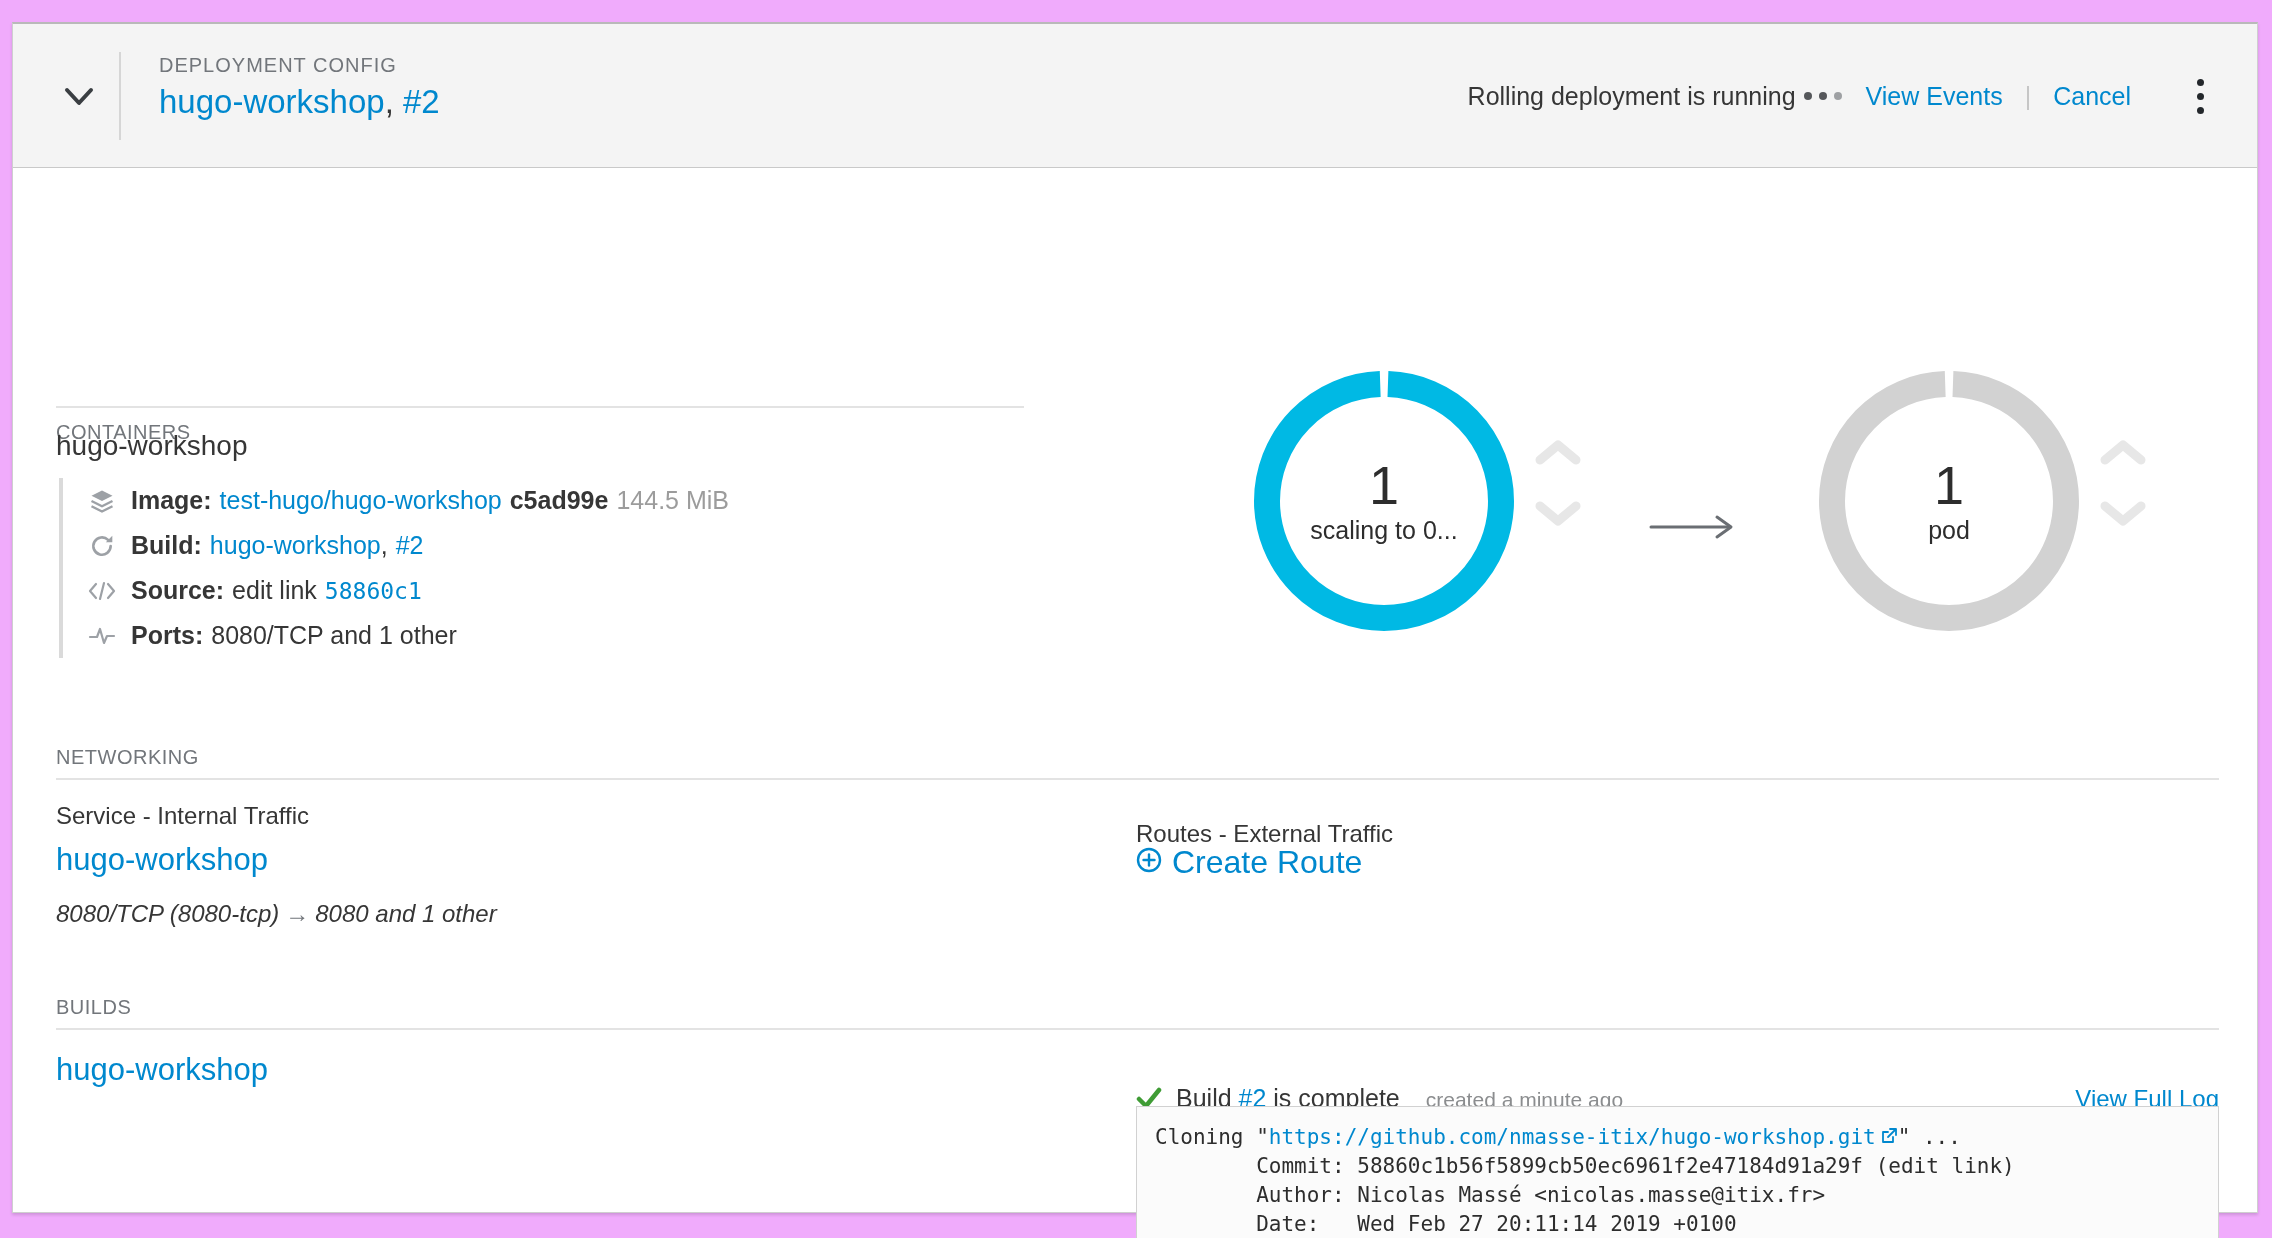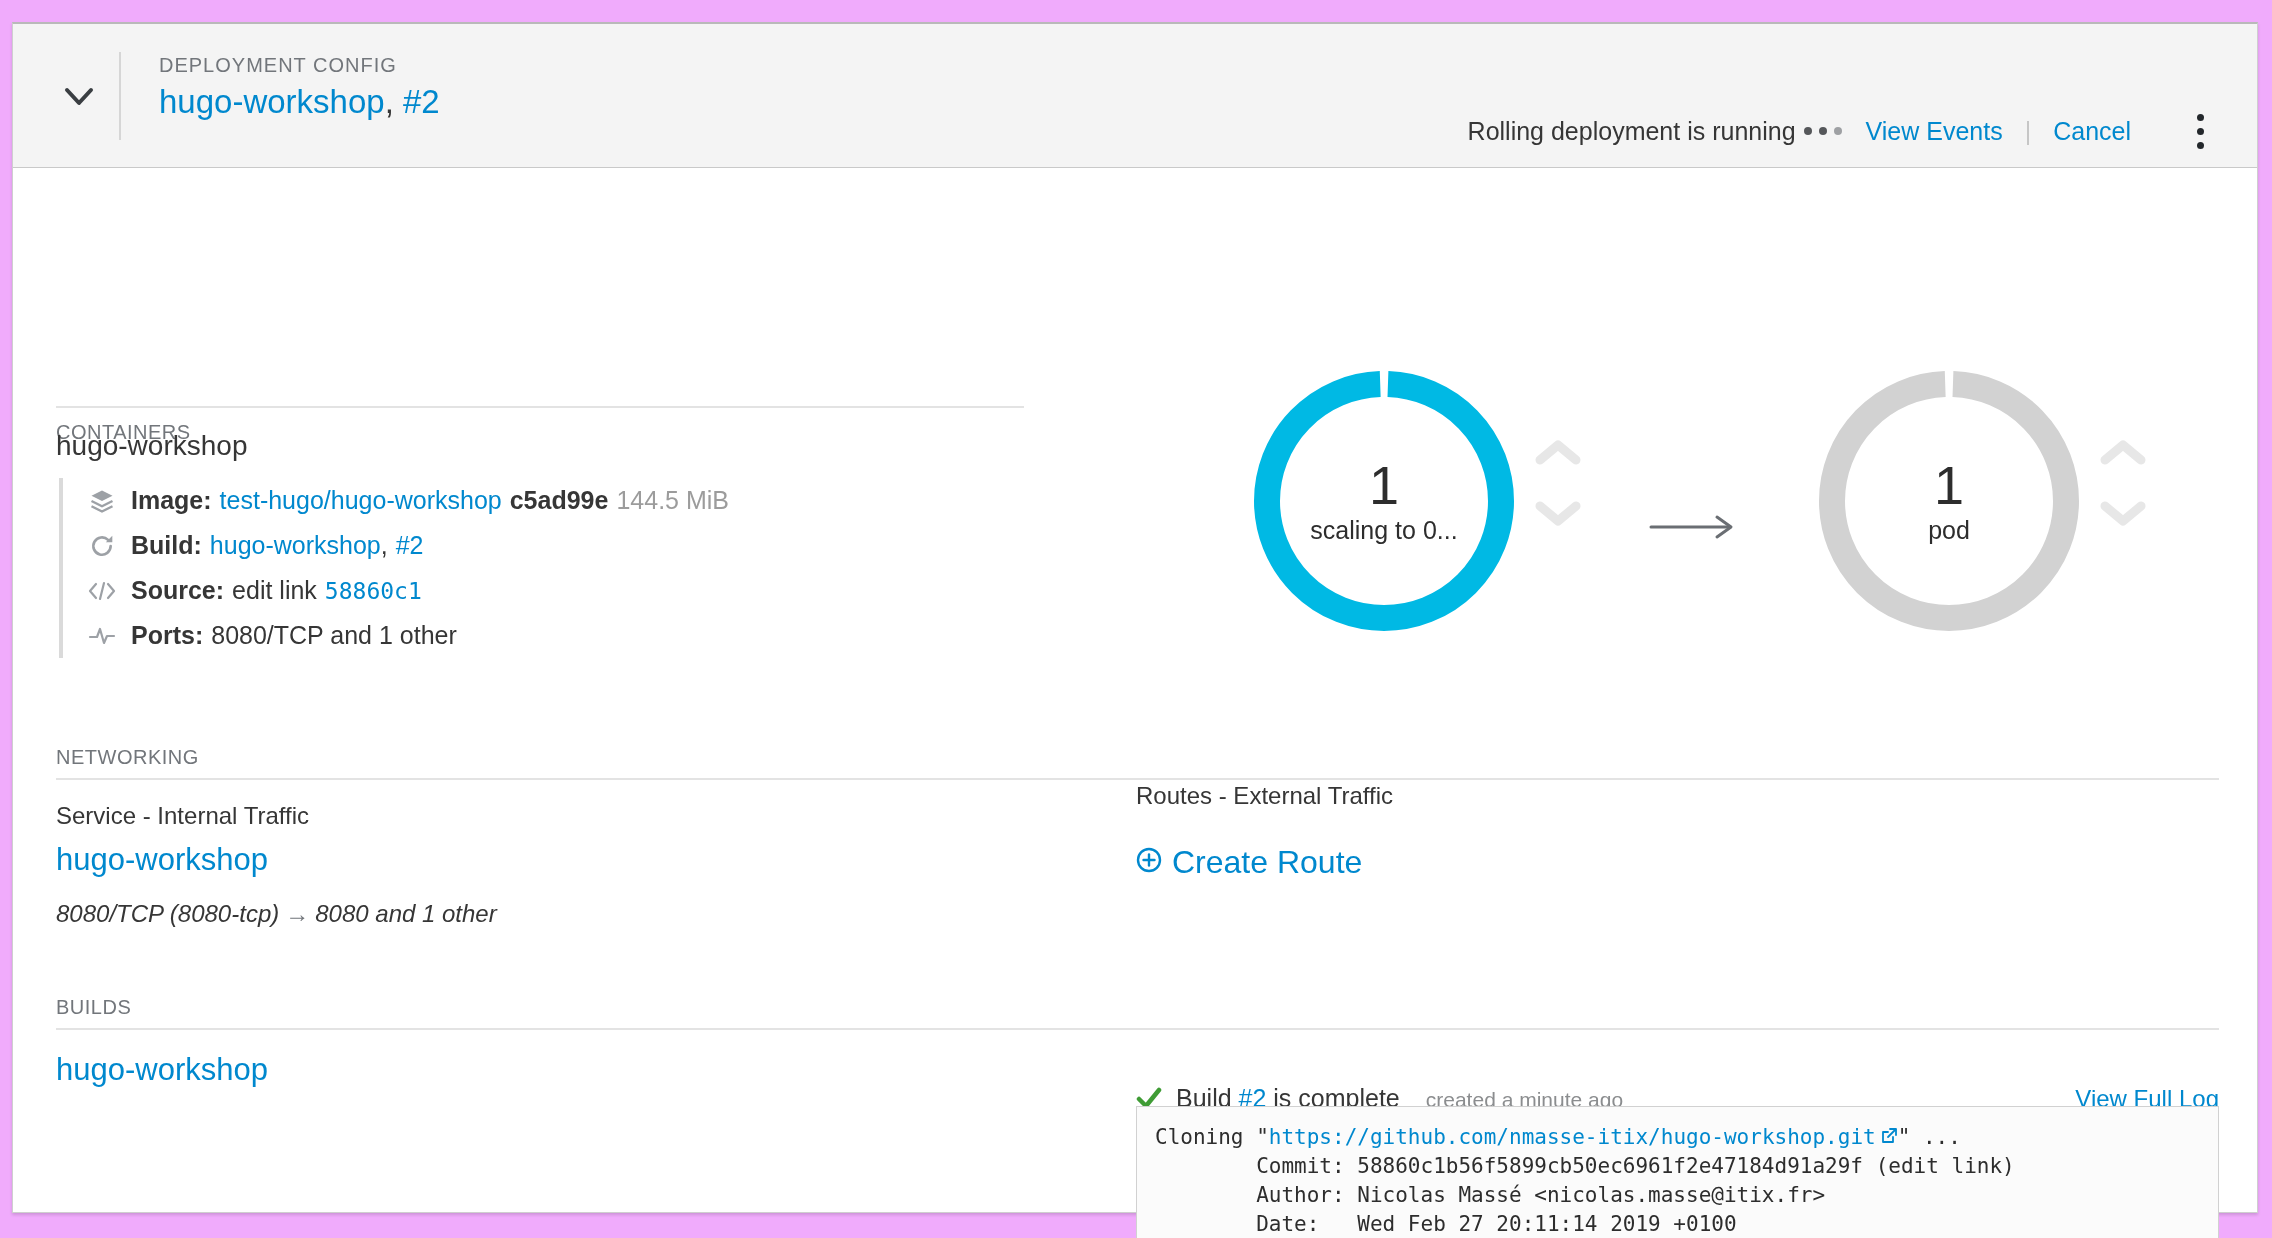--- a/index.html
+++ b/index.html
@@ -12,21 +12,21 @@
            box-shadow:0 2px 3px rgba(0,0,0,0.14); }
 
   
   .panel-header { position:relative; height:144px; background:#f4f4f4; border-bottom:1px solid #c9c9c9; }
   .hdr-toggle { position:absolute; left:46px; top:56px; width:40px; height:32px; cursor:pointer; }
   .hdr-divider { position:absolute; left:106px; top:28px; width:2px; height:88px; background:#d6d6d6; }
   .hdr-titles { position:absolute; left:146px; top:30px; }
   .kicker { font-size:20px; color:#72767b; letter-spacing:1px; }
   .title { margin-top:6px; font-size:33px; }
   .link { color:#0088ce; text-decoration:none; cursor:pointer; }
-  .hdr-right { position:absolute; right:44px; top:0; height:144px; display:flex; align-items:center; gap:0;margin-top:35px; }
+  .hdr-right { position:absolute; right:44px; top:0; height:144px; display:flex; align-items:center; gap:0; }
   .status-text { font-size:25px; color:#363636; }
   .dots { display:inline-flex; margin-left:8px; margin-right:24px; align-items:center; gap:7px; }
   .dot { width:8px; height:8px; border-radius:50%; background:#55575a; display:inline-block; }
   .dot.light { background:#9ea0a3; }
   .hdr-link { font-size:25px; }
   .hdr-sep { color:#c6c6c6; font-size:25px; margin:0 22px; }
   .kebab { margin-left:56px; width:26px; height:48px; display:flex; flex-direction:column;
            align-items:center; justify-content:center; gap:7px; cursor:pointer; }
   .kebab i { width:7px; height:7px; border-radius:50%; background:#23272b; }
 
@@ -221,21 +221,21 @@
 
       <div class="section-label" style="left:43px; top:578px;">NETWORKING</div>
       <div class="rule" style="left:43px; top:610px; width:2163px;"></div>
 
       <div class="nw-title" style="left:43px; top:634px;">Service - Internal Traffic</div>
       <a class="link big-link" style="left:43px; top:674px;">hugo-workshop</a>
       <div class="ports-line" style="left:43px; top:732px;font-style:italic;">
         <span>8080/TCP (8080-tcp)</span><span class="ports-arrow">→</span><span>8080 and 1 other</span>
       </div>
 
-      <div class="nw-title" style="left:1123px; top:614px;">Routes - External Traffic</div>
+      <div class="nw-title" style="left:1123px; top:652px;">Routes - External Traffic</div>
       <a class="link create-route" style="left:1123px; top:676px;">
         <span>
           <svg width="26" height="26" viewBox="0 0 26 26" fill="none" stroke="#0088ce" stroke-width="2.4" stroke-linecap="round">
             <circle cx="13" cy="13" r="11"></circle>
               <line x1="13" y1="7.5" x2="13" y2="18.5"></line>
               <line x1="7.5" y1="13" x2="18.5" y2="13"></line>
           </svg>
         </span>
         <span>Create Route</span>
       </a>

